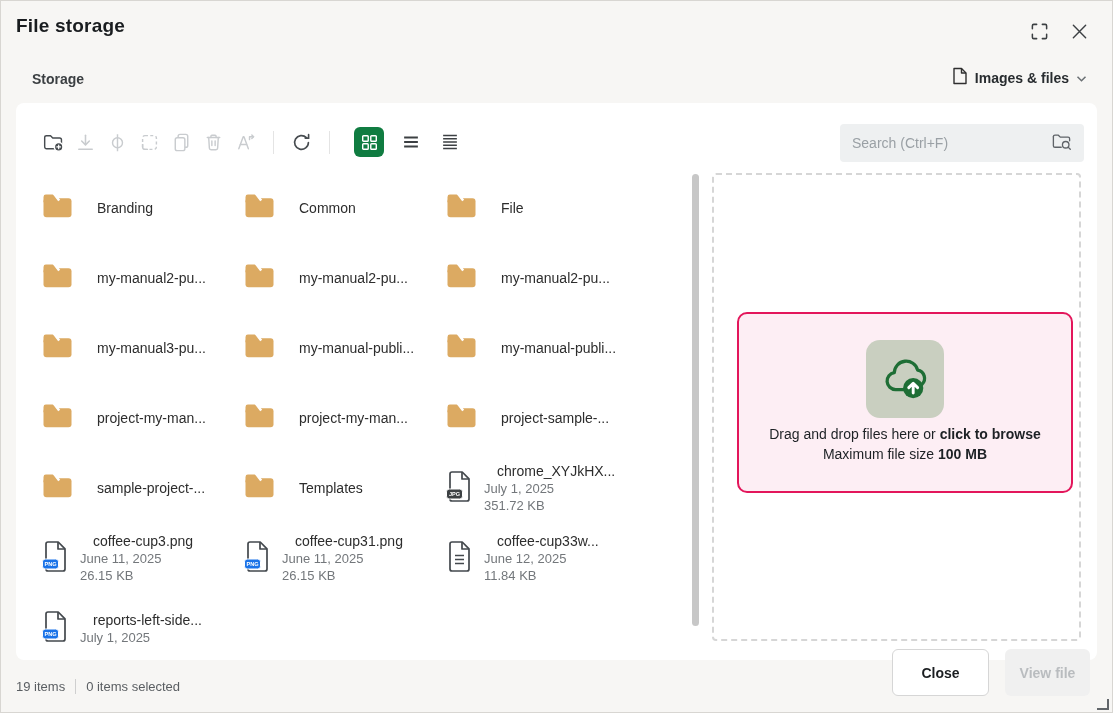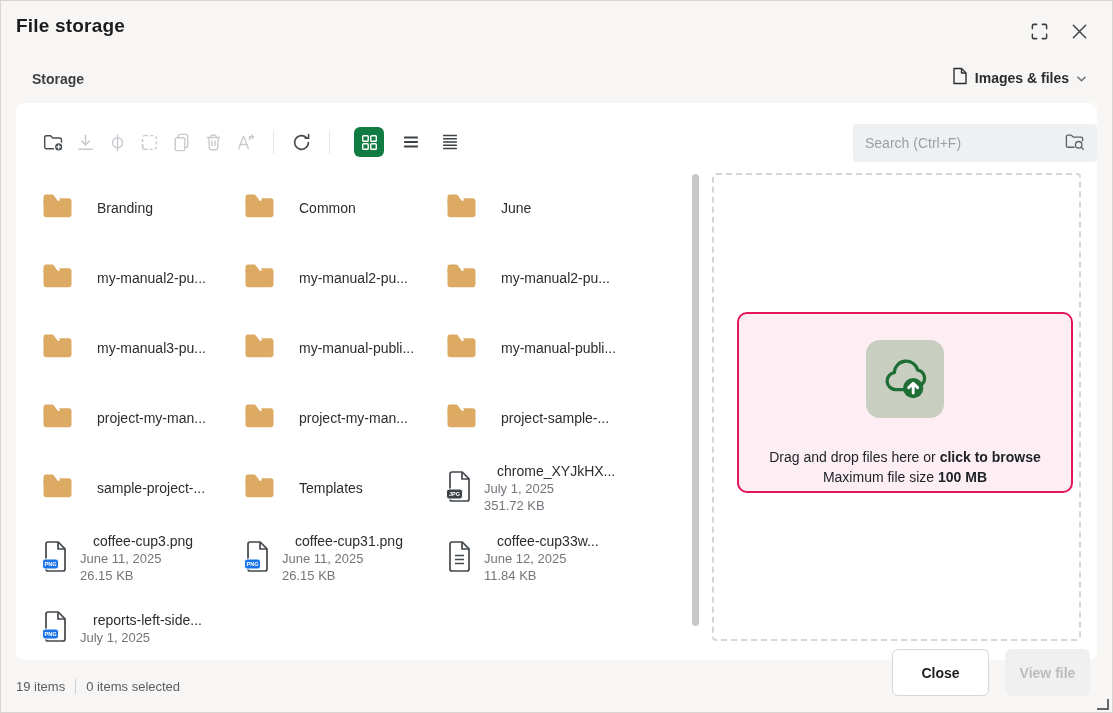--- a/index.html
+++ b/index.html
@@ -22,36 +22,36 @@
   .filter-label { font-size:14px; font-weight:700; color:#282c2f; }
   
   .card { position:absolute; left:16px; top:103px; width:1081px; height:557px; background:#fff; border-radius:8px; overflow:hidden; }
   
   .toolbar { position:absolute; left:26px; top:21px; height:36px; display:flex; align-items:center; gap:9px; }
   .tb-btn { width:23px; height:23px; display:flex; align-items:center; justify-content:center; color:#474c50; cursor:pointer; }
   .tb-btn.disabled { color:#c9cccf; cursor:default; }
   .tb-divider { width:1px; height:23px; background:#e4e4e4; margin:0 7px; }
   .view-btn { width:24px; height:24px; display:flex; align-items:center; justify-content:center; color:#3c4043; cursor:pointer; margin-left:6px; }
   .view-btn.active { width:30px; height:30px; background:#107c41; border-radius:6px; color:#fff; margin-left:8px; }
-  .searchbox { position:absolute; right:0; top:21px; width:244px; height:38px; background:#eef0f1; border-radius:4px; display:flex; align-items:center; padding:0 12px; }
+  .searchbox { position:absolute; right:13px; top:21px; width:244px; height:38px; background:#eef0f1; border-radius:4px; display:flex; align-items:center; padding:0 12px; }
   .searchbox input { flex:1; border:none; outline:none; background:transparent; font-family:"Liberation Sans",sans-serif; font-size:14px; color:#33383c; }
   .searchbox input::placeholder { color:#9aa0a5; }
   
   .file-grid { position:absolute; left:26px; top:70px; width:650px; height:487px; overflow:hidden;
                display:grid; grid-template-columns:202px 202px 202px; grid-auto-rows:70px; align-items:center; }
   .tile { display:flex; align-items:center; gap:11px; cursor:pointer; }
   .tile-name { font-size:14px; color:#2d2d2d; white-space:nowrap;margin-left:13px; }
   .tile-meta { font-size:13px; color:#73777b; margin-top:2px; white-space:nowrap; }
   .scrollbar-thumb { position:absolute; left:676px; top:71px; width:7px; height:452px; background:#c7c7c7; border-radius:4px; cursor:pointer; }
   
   .drop-panel { position:absolute; left:696px; top:70px; width:369px; height:468px; border:2px dashed #d6d6d6; border-radius:4px; }
   .dropzone { position:absolute; left:23px; top:137px; width:336px; height:181px; background:#fdeef4; border:2px solid #e3165b; border-radius:10px;
               display:flex; flex-direction:column; align-items:center; padding-top:26px; cursor:pointer; }
   .upload-square { width:78px; height:78px; background:#c9cfc0; border-radius:14px; display:flex; align-items:center; justify-content:center; }
-  .drop-line { margin-top:29px; font-size:14px; color:#1d2125; line-height:20px; }
+  .drop-line { margin-top:6px; font-size:14px; color:#1d2125; line-height:20px; }
   .drop-line b { font-weight:700; }
   
   .footer { position:absolute; left:0; bottom:0; width:100%; height:53px; display:flex; align-items:center; padding:0 16px; gap:10px; }
   .footer-count { font-size:13px; color:#5a5e62; }
   .footer-divider { width:1px; height:15px; background:#cfcfcf; }
   .btn { position:absolute; bottom:17px; height:47px; border-radius:6px; font-family:"Liberation Sans",sans-serif; font-size:14px; font-weight:700; cursor:pointer; }
   .btn-secondary { right:124px; width:97px; background:#fff; border:1px solid #d6d6d6; color:#1b1e21; }
   .btn-disabled { right:23px; width:85px; background:#f0f0f0; border:none; color:#b9bcbf; cursor:default; }
   .resize-grip { position:absolute; right:4px; bottom:3px; width:12px; height:11px; border-right:2px solid #62666a; border-bottom:2px solid #62666a; }
 </style>
@@ -203,21 +203,21 @@
           <div class="tile-name">Common</div>
         </div>
       </div>
       <div class="tile">
         <span class="ficon"><svg width="31" height="26" viewBox="0 0 31 26">
             <rect x="1.5" y="1.5" width="12.5" height="9.5" rx="2.4" fill="#dcaa62"></rect>
             <rect x="1.5" y="5.2" width="28" height="19" rx="3" fill="#dcaa62"></rect>
             <path d="M11.6 0.3L17.2 7.4" stroke="#fff" stroke-width="2.5"></path>
           </svg></span>
         <div>
-          <div class="tile-name">June</div>
+          <div class="tile-name">File</div>
         </div>
       </div>
       <div class="tile">
         <span class="ficon"><svg width="31" height="26" viewBox="0 0 31 26">
             <rect x="1.5" y="1.5" width="12.5" height="9.5" rx="2.4" fill="#dcaa62"></rect>
             <rect x="1.5" y="5.2" width="28" height="19" rx="3" fill="#dcaa62"></rect>
             <path d="M11.6 0.3L17.2 7.4" stroke="#fff" stroke-width="2.5"></path>
           </svg></span>
         <div>
           <div class="tile-name">my-manual2-pu...</div>

